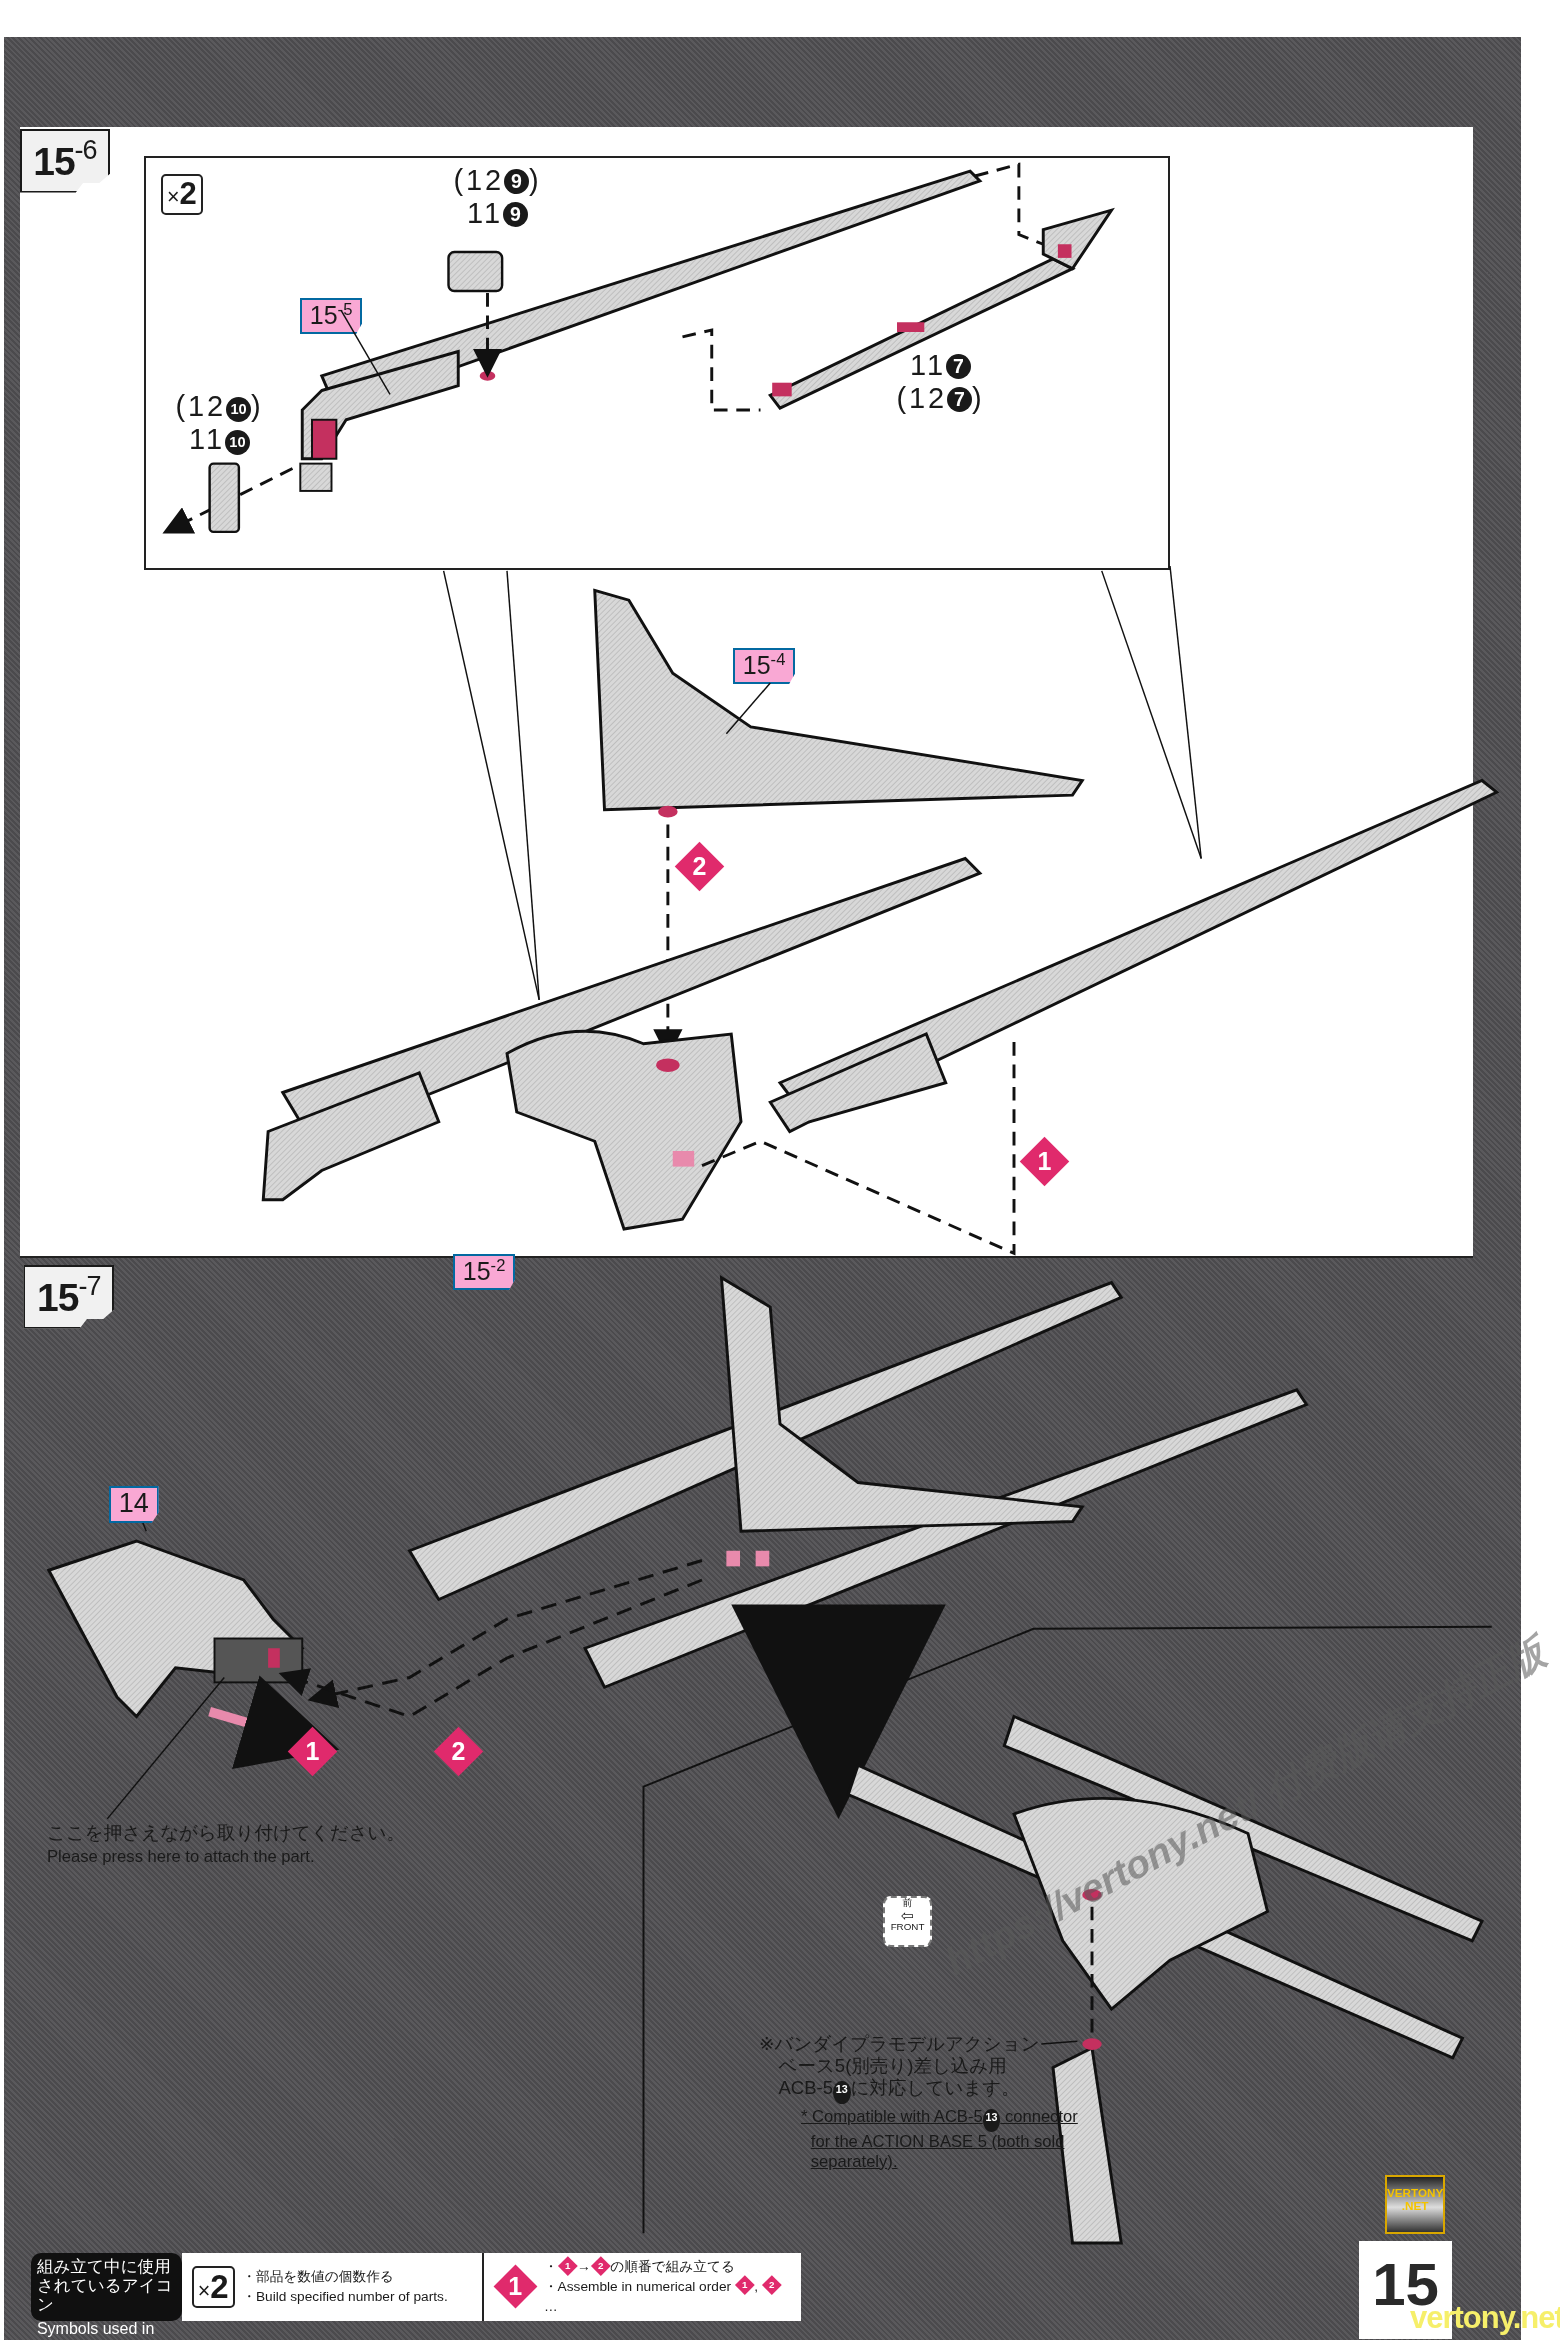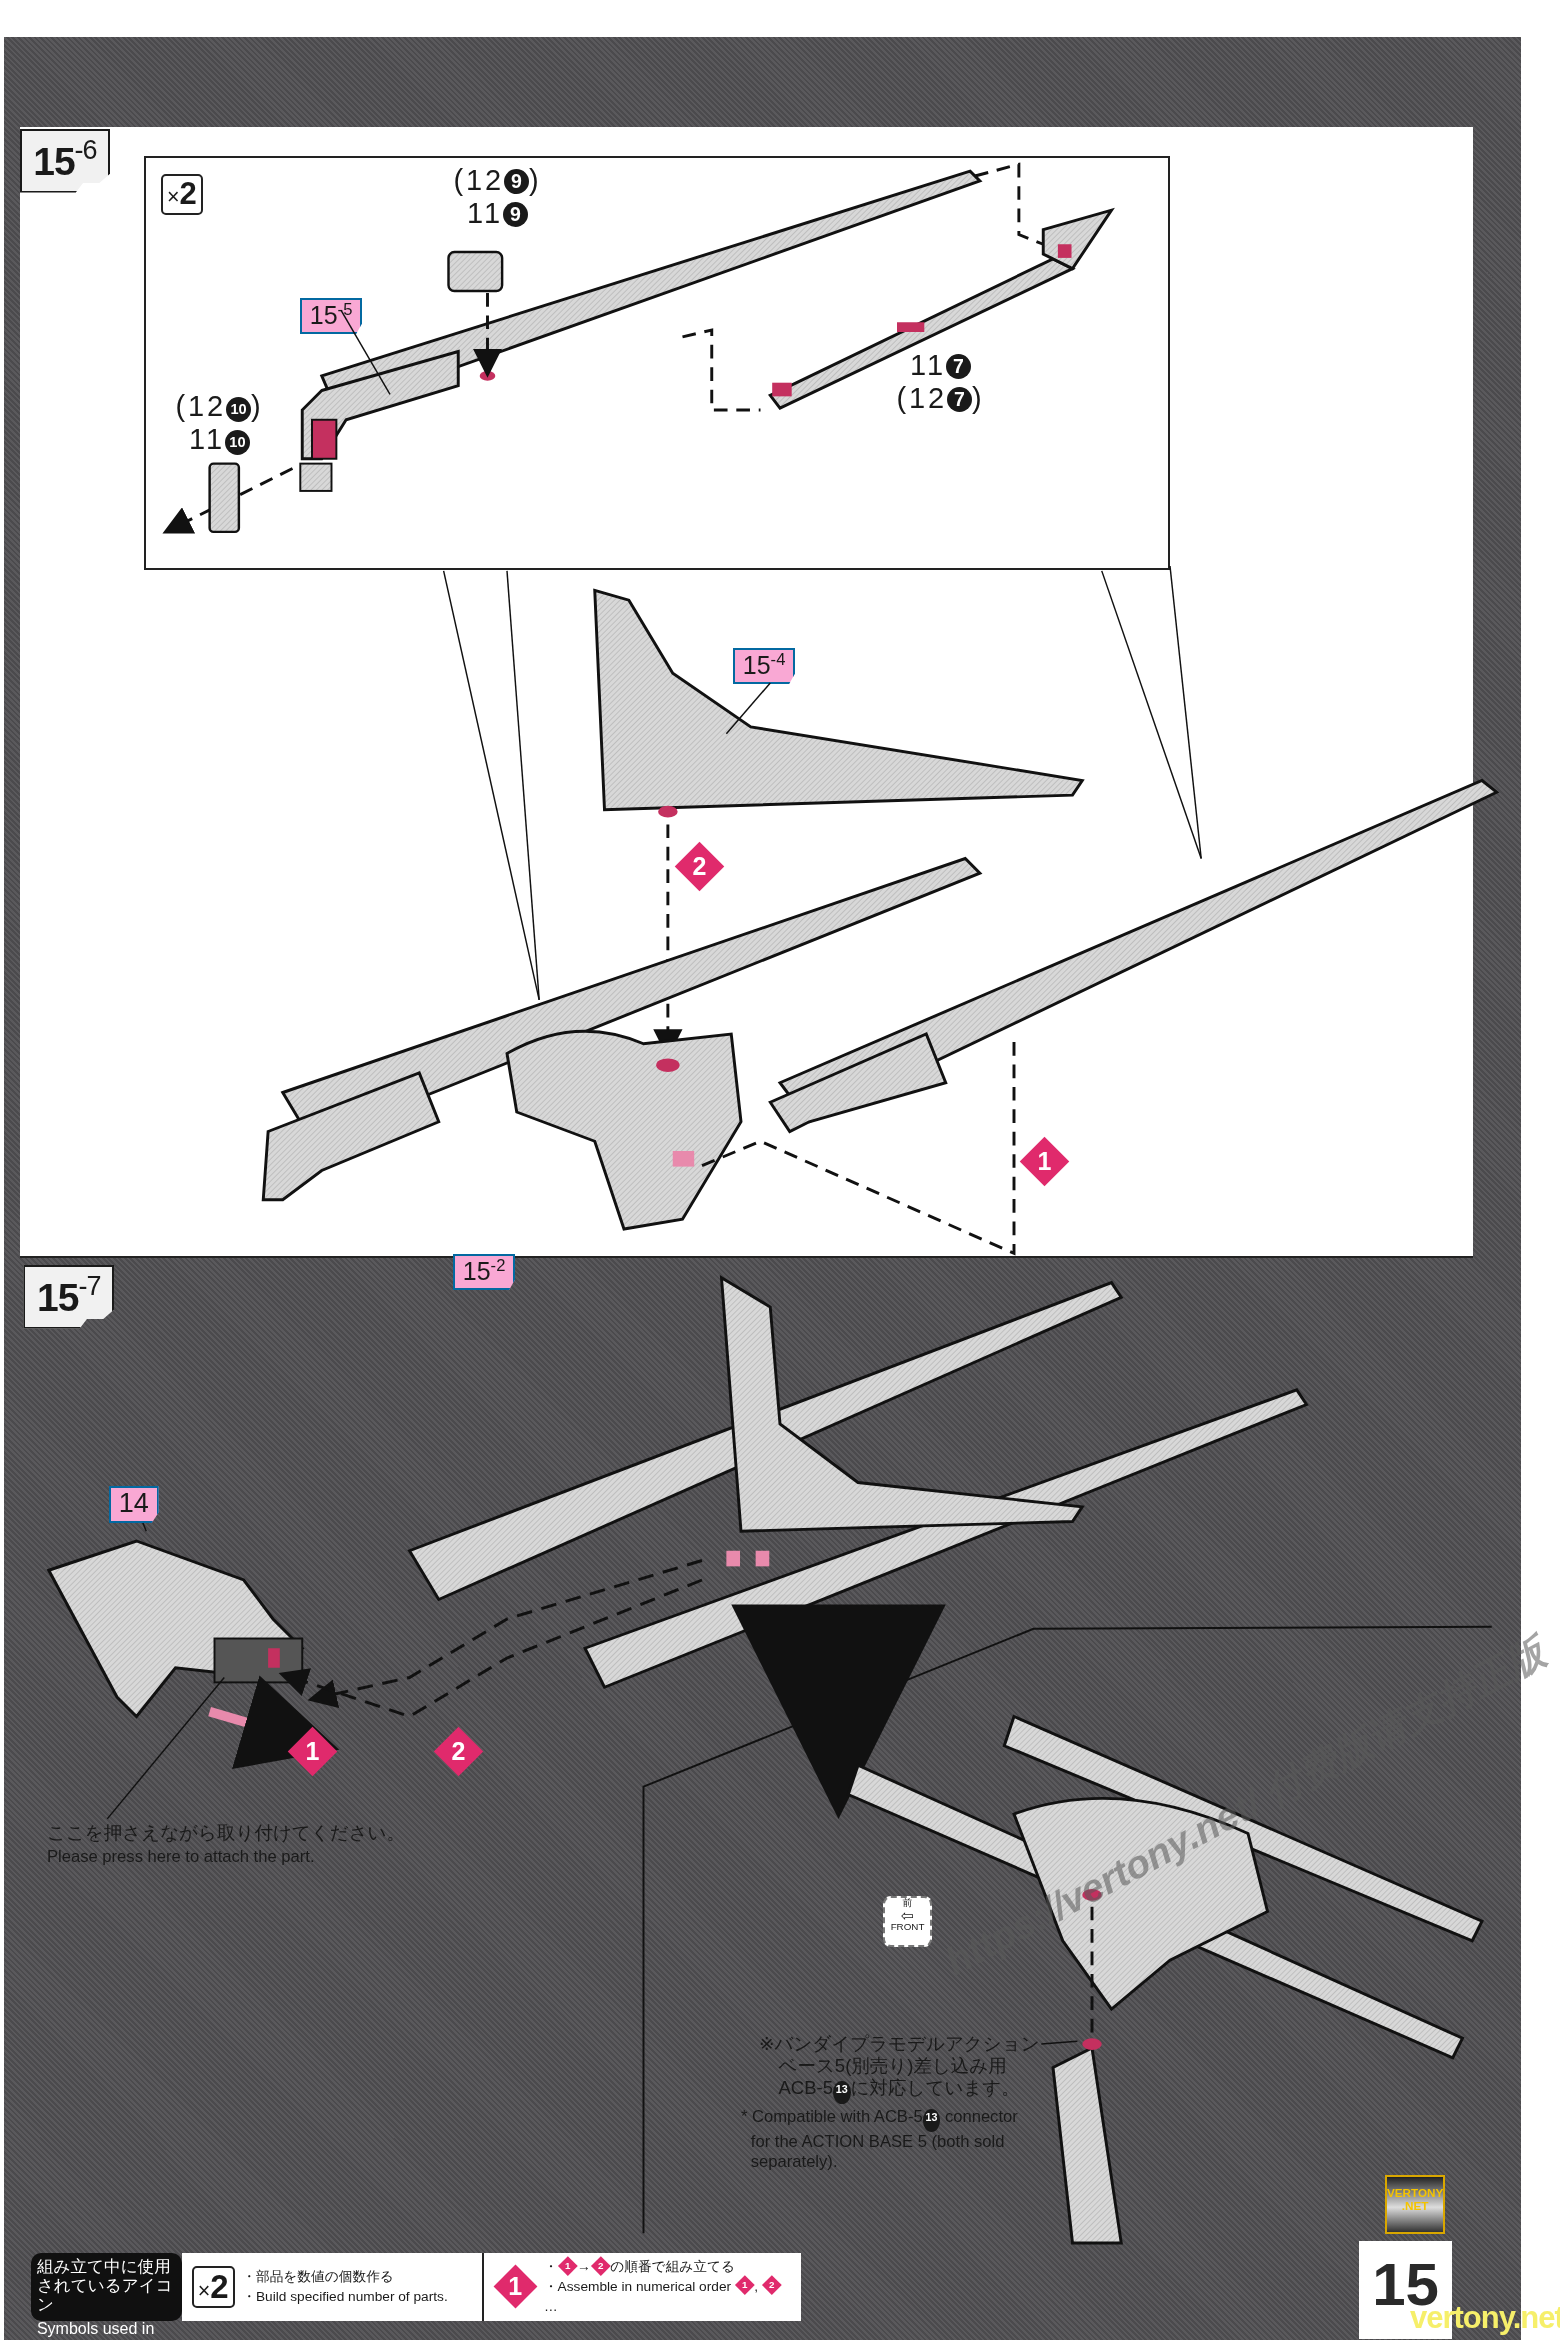--- a/index.html
+++ b/index.html
@@ -249,21 +249,21 @@
   <div>前</div>
   <div style="font-size:15.6px;line-height:13.7px;">⇦</div>
   <div>FRONT</div>
 </div>
 
 <div class="note-jp" style="left:759px;top:2033px;">
   <div>※バンダイプラモデルアクション</div>
   <div style="padding-left:19.5px;">ベース5(別売り)差し込み用</div>
   <div style="padding-left:19.5px;"><span>ACB-5</span><span class="circ13">13</span><span>に対応しています。</span></div>
 </div>
-<div class="note-en" style="left:741px;top:2107px;">
+<div class="note-en" style="left:801px;top:2107px;text-decoration:underline;">
   <div><span>* Compatible with ACB-5</span><span class="circ13">13</span><span> connector</span></div>
   <div style="padding-left:9.8px;">for the ACTION BASE 5 (both sold</div>
   <div style="padding-left:9.8px;">separately).</div>
 </div>
 
 <div class="watermark-diag">https://vertony.net/ 付费版请支持正版</div>
 
 <div class="legend-bar">
   <div class="legend-title">
     <div>組み立て中に使用</div>

